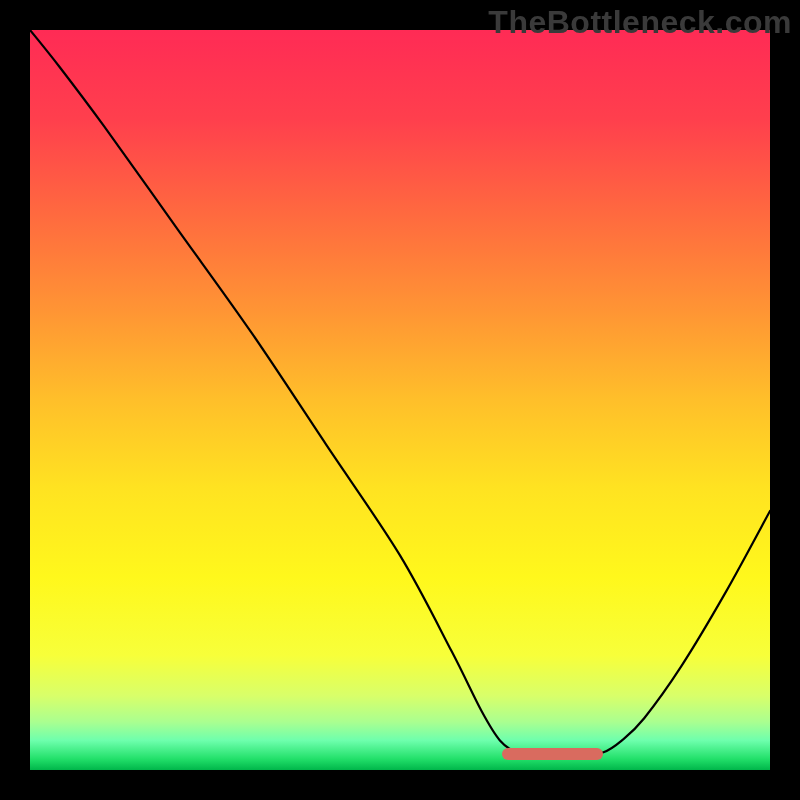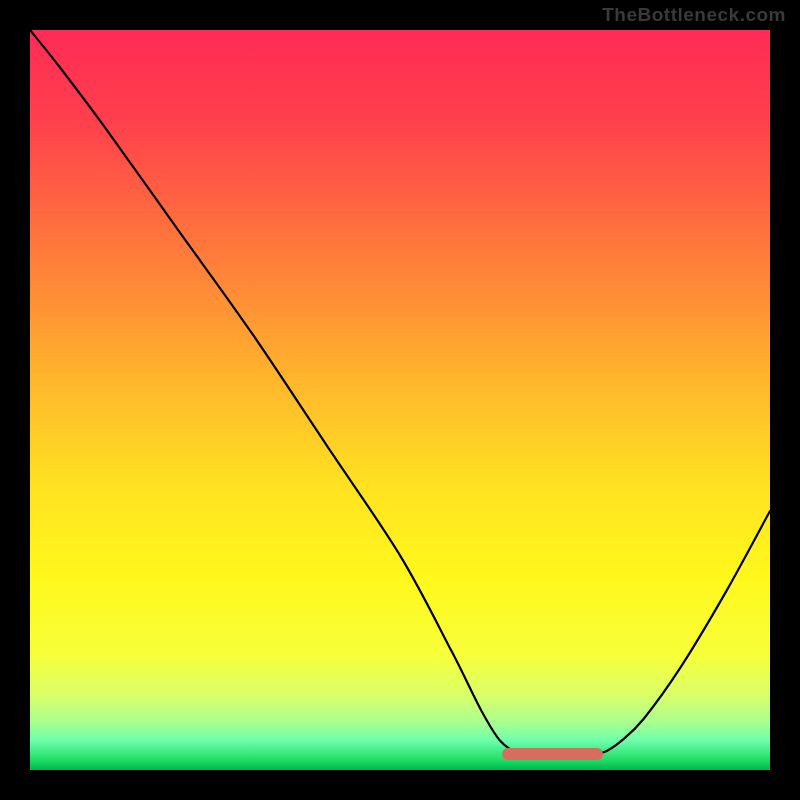--- a/index.html
+++ b/index.html
@@ -14,23 +14,23 @@
     position: absolute;
     top: 0;
     left: 0;
     width: 800px;
     height: 800px;
     background: #000;
   }
   .watermark {
     position: absolute;
     top: 4px;
-    right: 14px;
+    right: 8px;
     color: #3a3a3a;
-    font-size: 19px;
+    font-size: 32px;
     font-weight: 600;
     letter-spacing: 0.5px;
     z-index: 10;
   }
   .plot {
     position: absolute;
     top: 30px;
     left: 30px;
     width: 740px;
     height: 740px;

